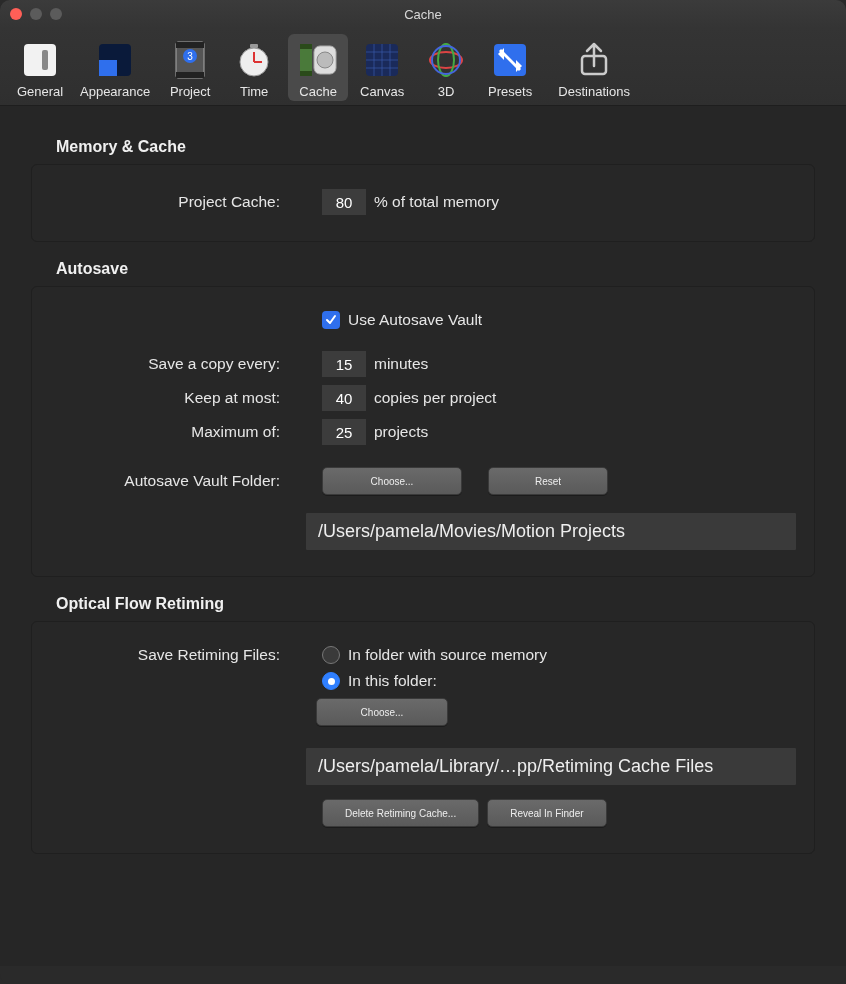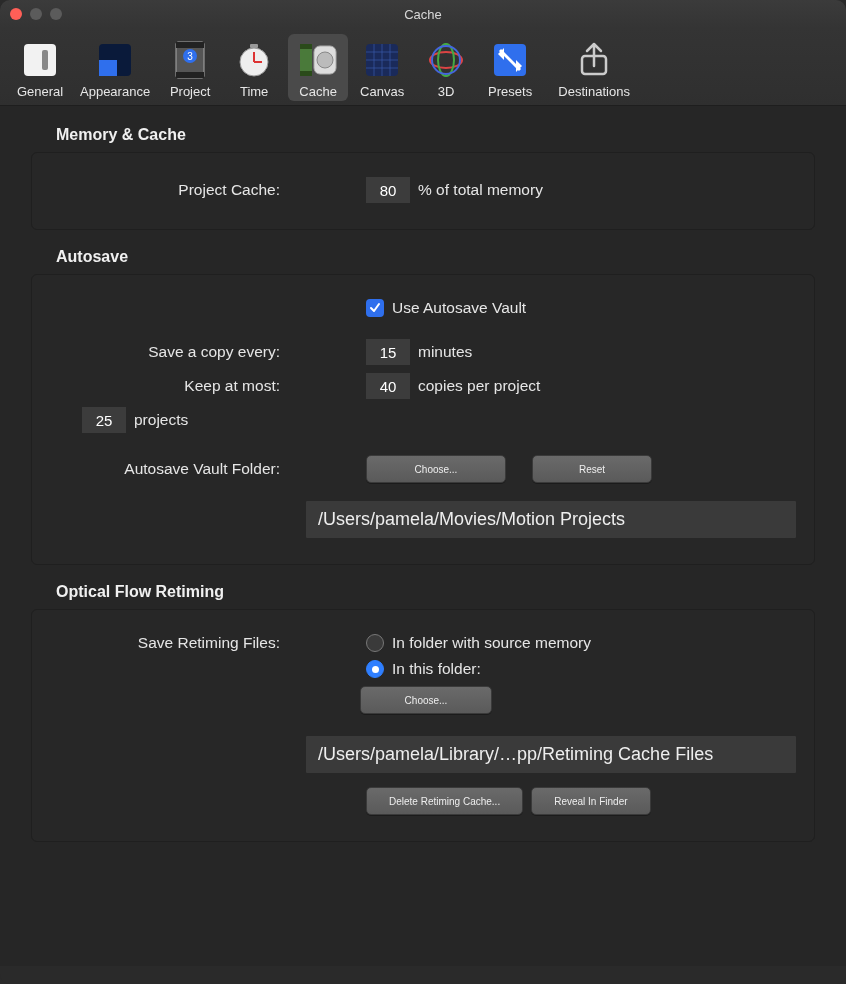--- a/index.html
+++ b/index.html
@@ -77,33 +77,32 @@
     padding: 20px 30px;
     background: #262626;
     height: calc(100% - 28px - 96px);
   }
   .section-title {
     font-size: 16px;
     color: #f0f0f0;
     margin: 18px 0 8px 26px;
     font-weight: 600;
   }
-  .section-title.first { margin-top: 0; }
+  .section-title.first { margin-top: 12px; }
   .group {
     border: 1px solid #1f1f1f;
     border-radius: 6px;
     padding: 16px 18px 18px;
     background: #272727;
     margin: 0 1px;
   }
   .row {
     display: flex;
     align-items: center;
     margin: 8px 0;
-    gap: 44px;
   }
   .label-col {
     width: 240px;
     text-align: right;
     padding-right: 10px;
     font-size: 15.5px;
     color: #e6e6e6;
   }
   .ctrl-col {
     display: flex;
@@ -311,20 +310,21 @@
         </div>
       </div>
       <div class="row">
         <div class="label-col">Keep at most:</div>
         <div class="ctrl-col">
           <input class="num" value="40" style="">
           <span>copies per project</span>
         </div>
       </div>
       <div class="row">
+        <div class="label-col">Maximum of:</div>
         <div class="ctrl-col">
           <input class="num" value="25" style="">
           <span>projects</span>
         </div>
       </div>
       <div class="spacer"></div>
       <div class="row">
         <div class="label-col">Autosave Vault Folder:</div>
         <div class="ctrl-col">
           <button class="btn" style="width:140px">Choose...</button>

